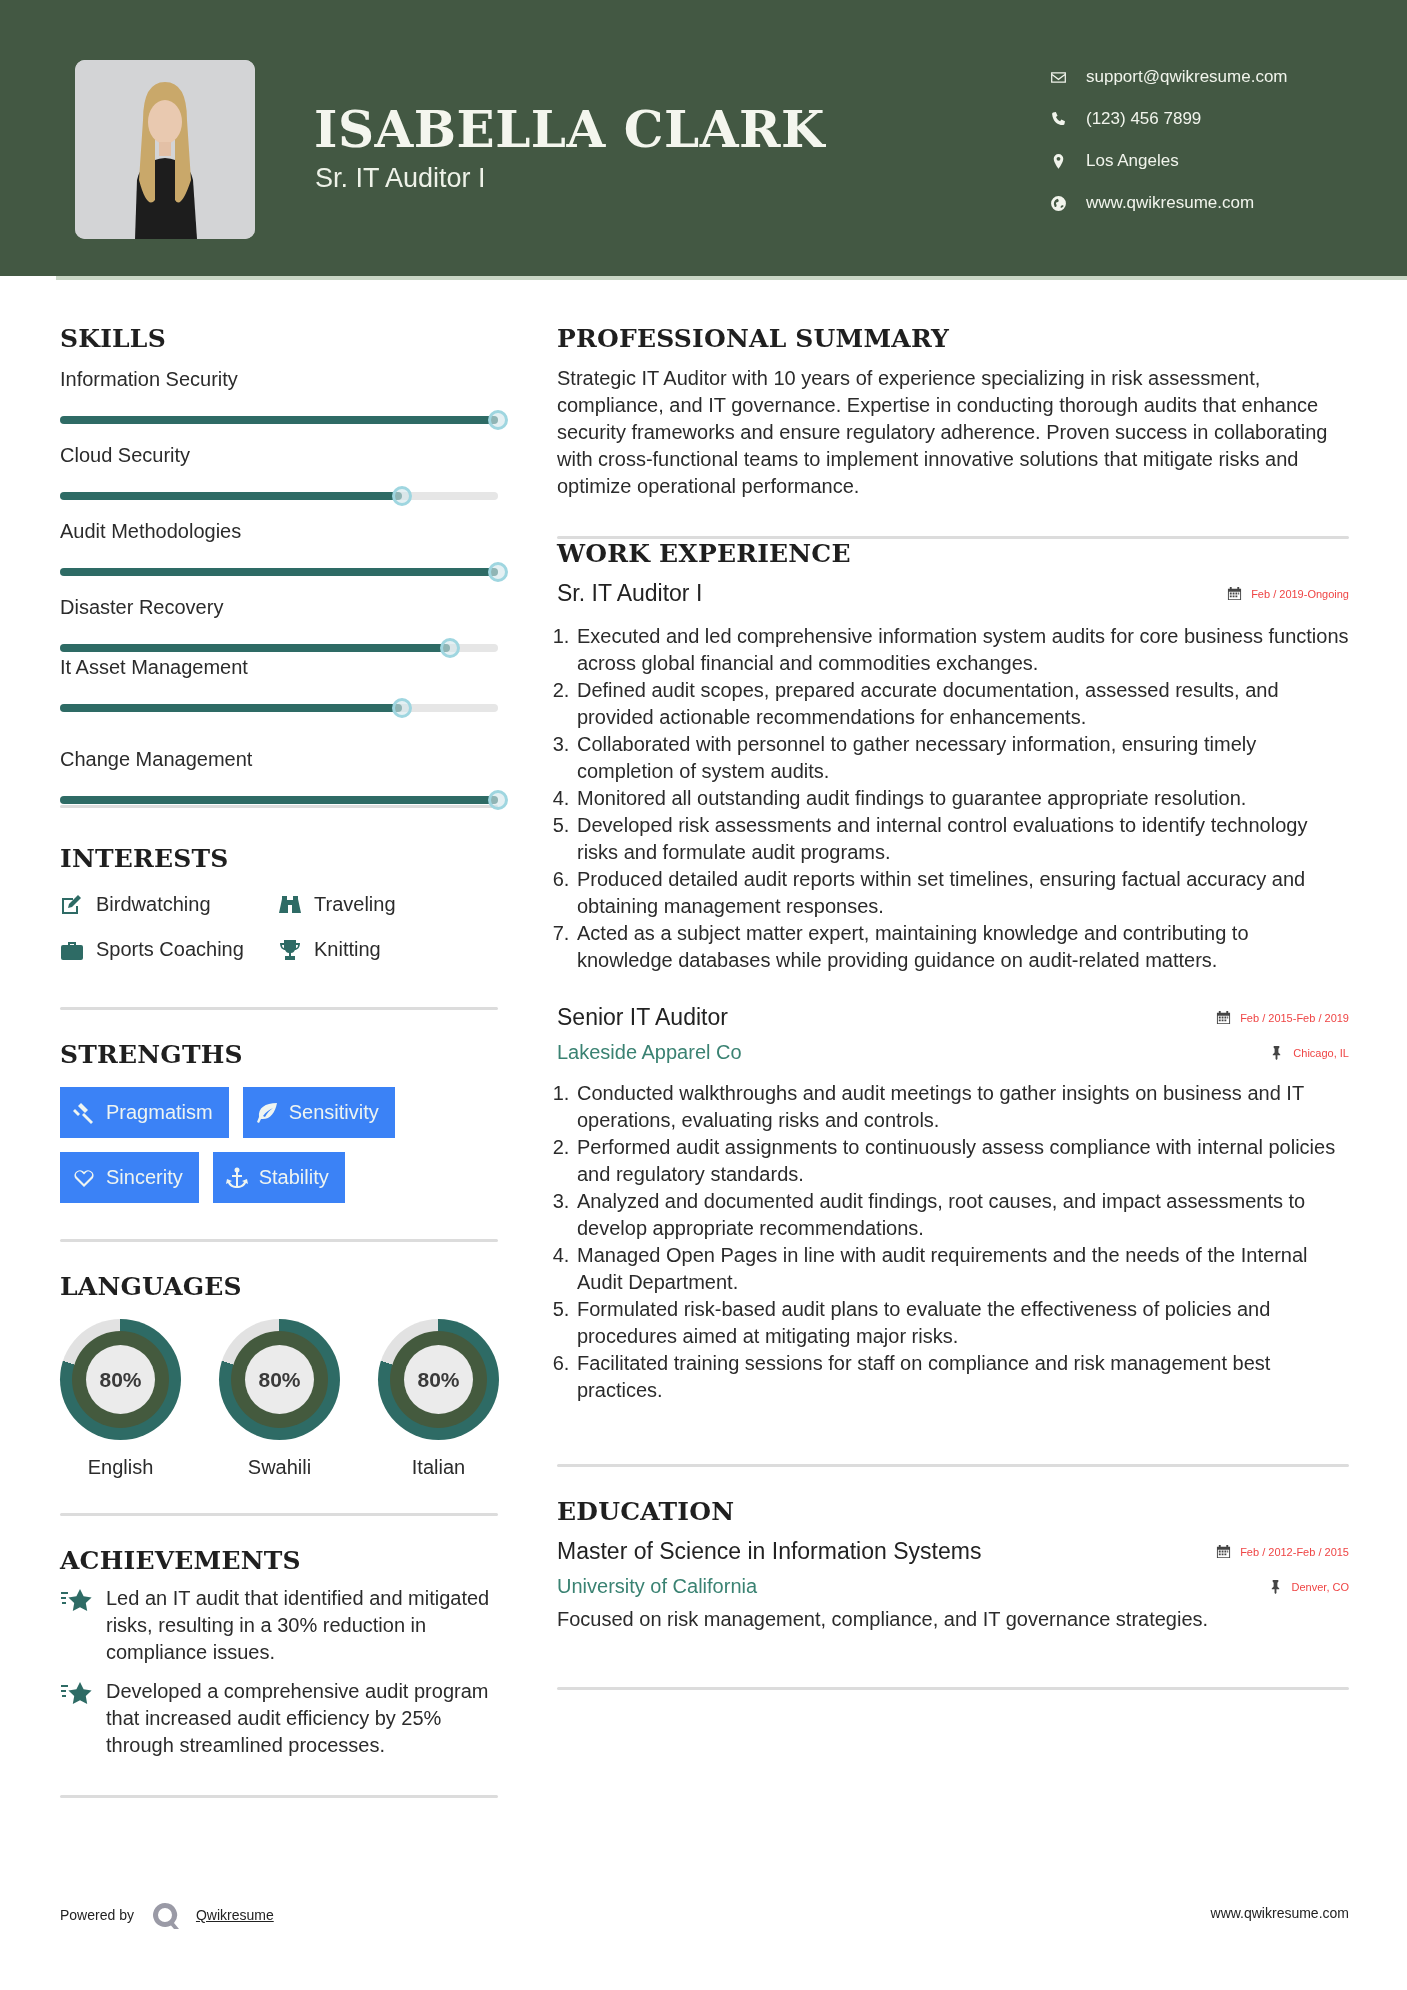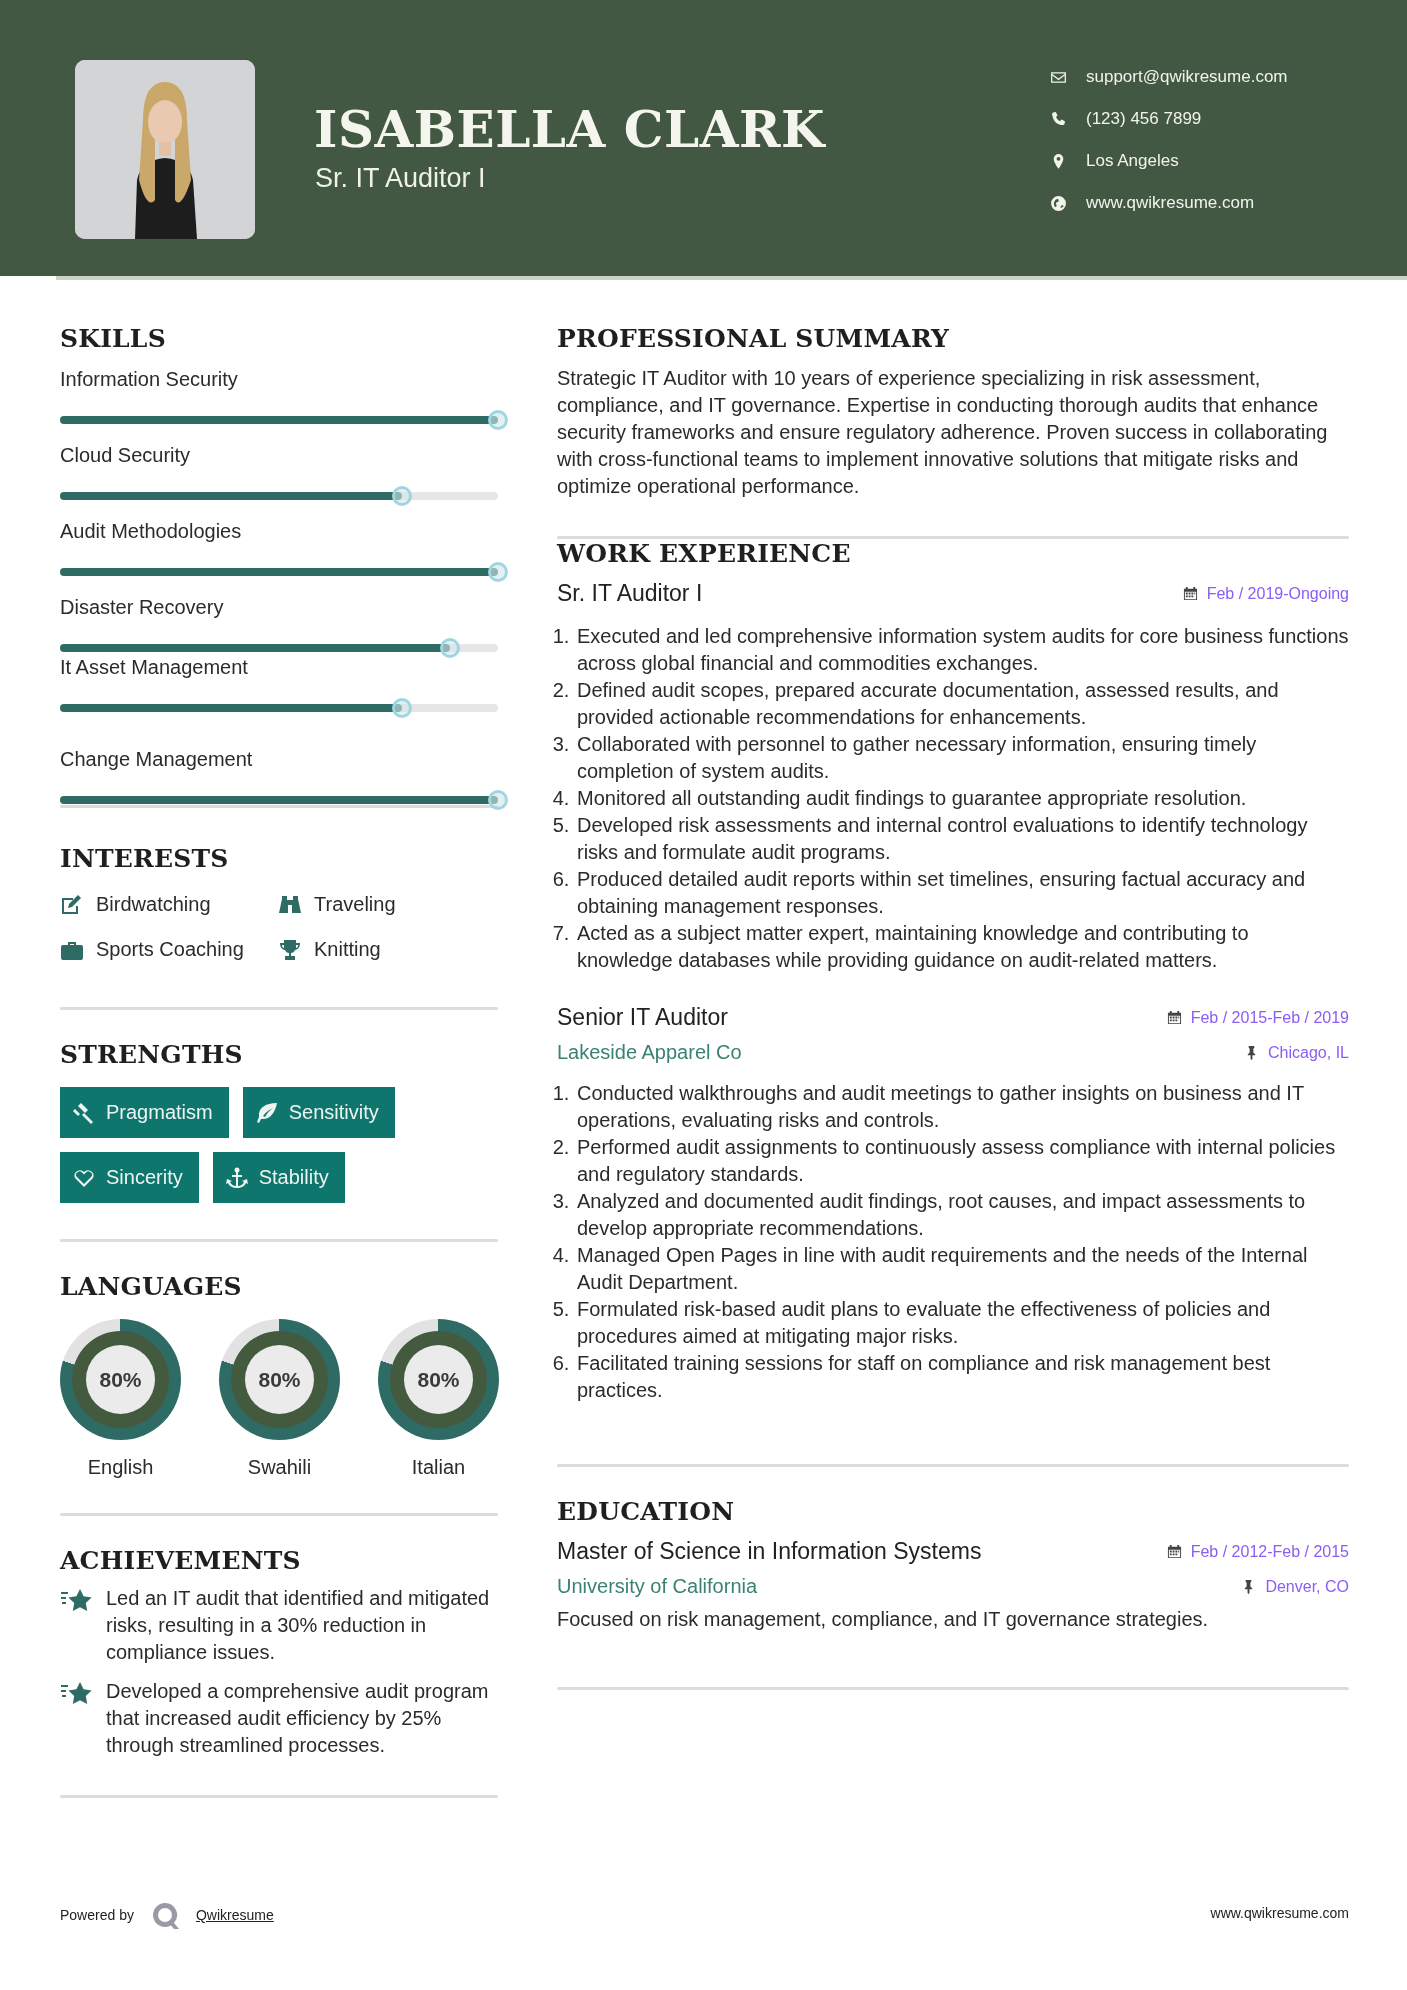--- a/index.html
+++ b/index.html
@@ -28,21 +28,21 @@
   .bar-track { position: absolute; left: 0; top: 93px; width: 438px; height: 8px; background: #e6e6e6; border-radius: 4px; }
   .bar-fill { position: absolute; left: 0; top: 0; height: 8px; background: #2e6b65; border-radius: 4px; }
   .bar-knob { position: absolute; top: -6px; width: 20px; height: 20px; border-radius: 50%; border: 3px solid #9fd6e0; background: rgba(210,230,235,0.6); }
 
   .interest-grid { display: grid; grid-template-columns: 218px 220px; row-gap: 18px; margin-top: 18px; }
   .interest { display: flex; align-items: center; font-size: 20px; color: #2b2b2b; height: 27px; }
   .interest .ico { width: 36px; display: inline-flex; }
   .interest .ico svg { width: 24px; height: 22px; fill: #2e6b65; }
 
   .chips { display: flex; flex-wrap: wrap; gap: 14px 14px; margin-top: 18px; width: 438px; }
-  .chip { display: inline-flex; align-items: center; height: 51px; padding: 0 16px 0 12px; background: #0f766e; color: #eef4f1; font-size: 20px; }
+  .chip { display: inline-flex; align-items: center; height: 51px; padding: 0 16px 0 12px; background: #3b82f6; color: #eef4f1; font-size: 20px; }
   .chip .ico { width: 34px; display: inline-flex; }
   .chip .ico svg { width: 24px; height: 24px; fill: #eef4f1; }
 
   .langs { display: flex; gap: 38px; margin-top: 18px; }
   .lang { width: 121px; text-align: center; }
   .ring { width: 121px; height: 121px; border-radius: 50%; position: relative; }
   .ring-inner { position: absolute; left: 12px; top: 12px; width: 97px; height: 97px; border-radius: 50%; background: #445a3e; }
   .ring-core { position: absolute; left: 26px; top: 26px; width: 69px; height: 69px; border-radius: 50%; background: #ebebeb; display: flex; align-items: center; justify-content: center; font-size: 21px; font-weight: bold; color: #3a3a3a; }
   .lang-name { margin-top: 16px; font-size: 20px; color: #2b2b2b; }
 
@@ -54,21 +54,21 @@
   .footer-left { position: absolute; left: 60px; top: 1900px; display: flex; align-items: center; font-size: 14px; color: #222; }
   .footer-left .q { margin: 0 16px; width: 30px; height: 30px; }
   .footer-left a { color: #222; text-decoration: underline; }
   .footer-right { position: absolute; right: 58px; top: 1905px; font-size: 14px; color: #222; }
 
   .para { font-size: 20px; line-height: 27px; color: #2b2b2b; margin-top: 13px; }
   .job { margin-top: 12px; }
   .job-row { display: flex; justify-content: space-between; align-items: center; }
   .job-title { font-size: 23px; color: #222; }
   .job-org { font-size: 20px; color: #3a8272; }
-  .meta { display: flex; align-items: center; font-size: 16px; color: #8b5cf6; }
+  .meta { display: flex; align-items: center; font-size: 11px; color: #ef4444; }
   .meta svg { width: 15px; height: 15px; fill: #444; margin-right: 9px; }
   ol.duties { margin-top: 16px; padding-left: 18px; font-size: 20px; line-height: 27px; color: #2b2b2b; }
   ol.duties li { padding-left: 2px; }
 </style>
 </head>
 <body>
 
 <div class="header">
   <div class="photo">
     <svg viewBox="0 0 180 179">

